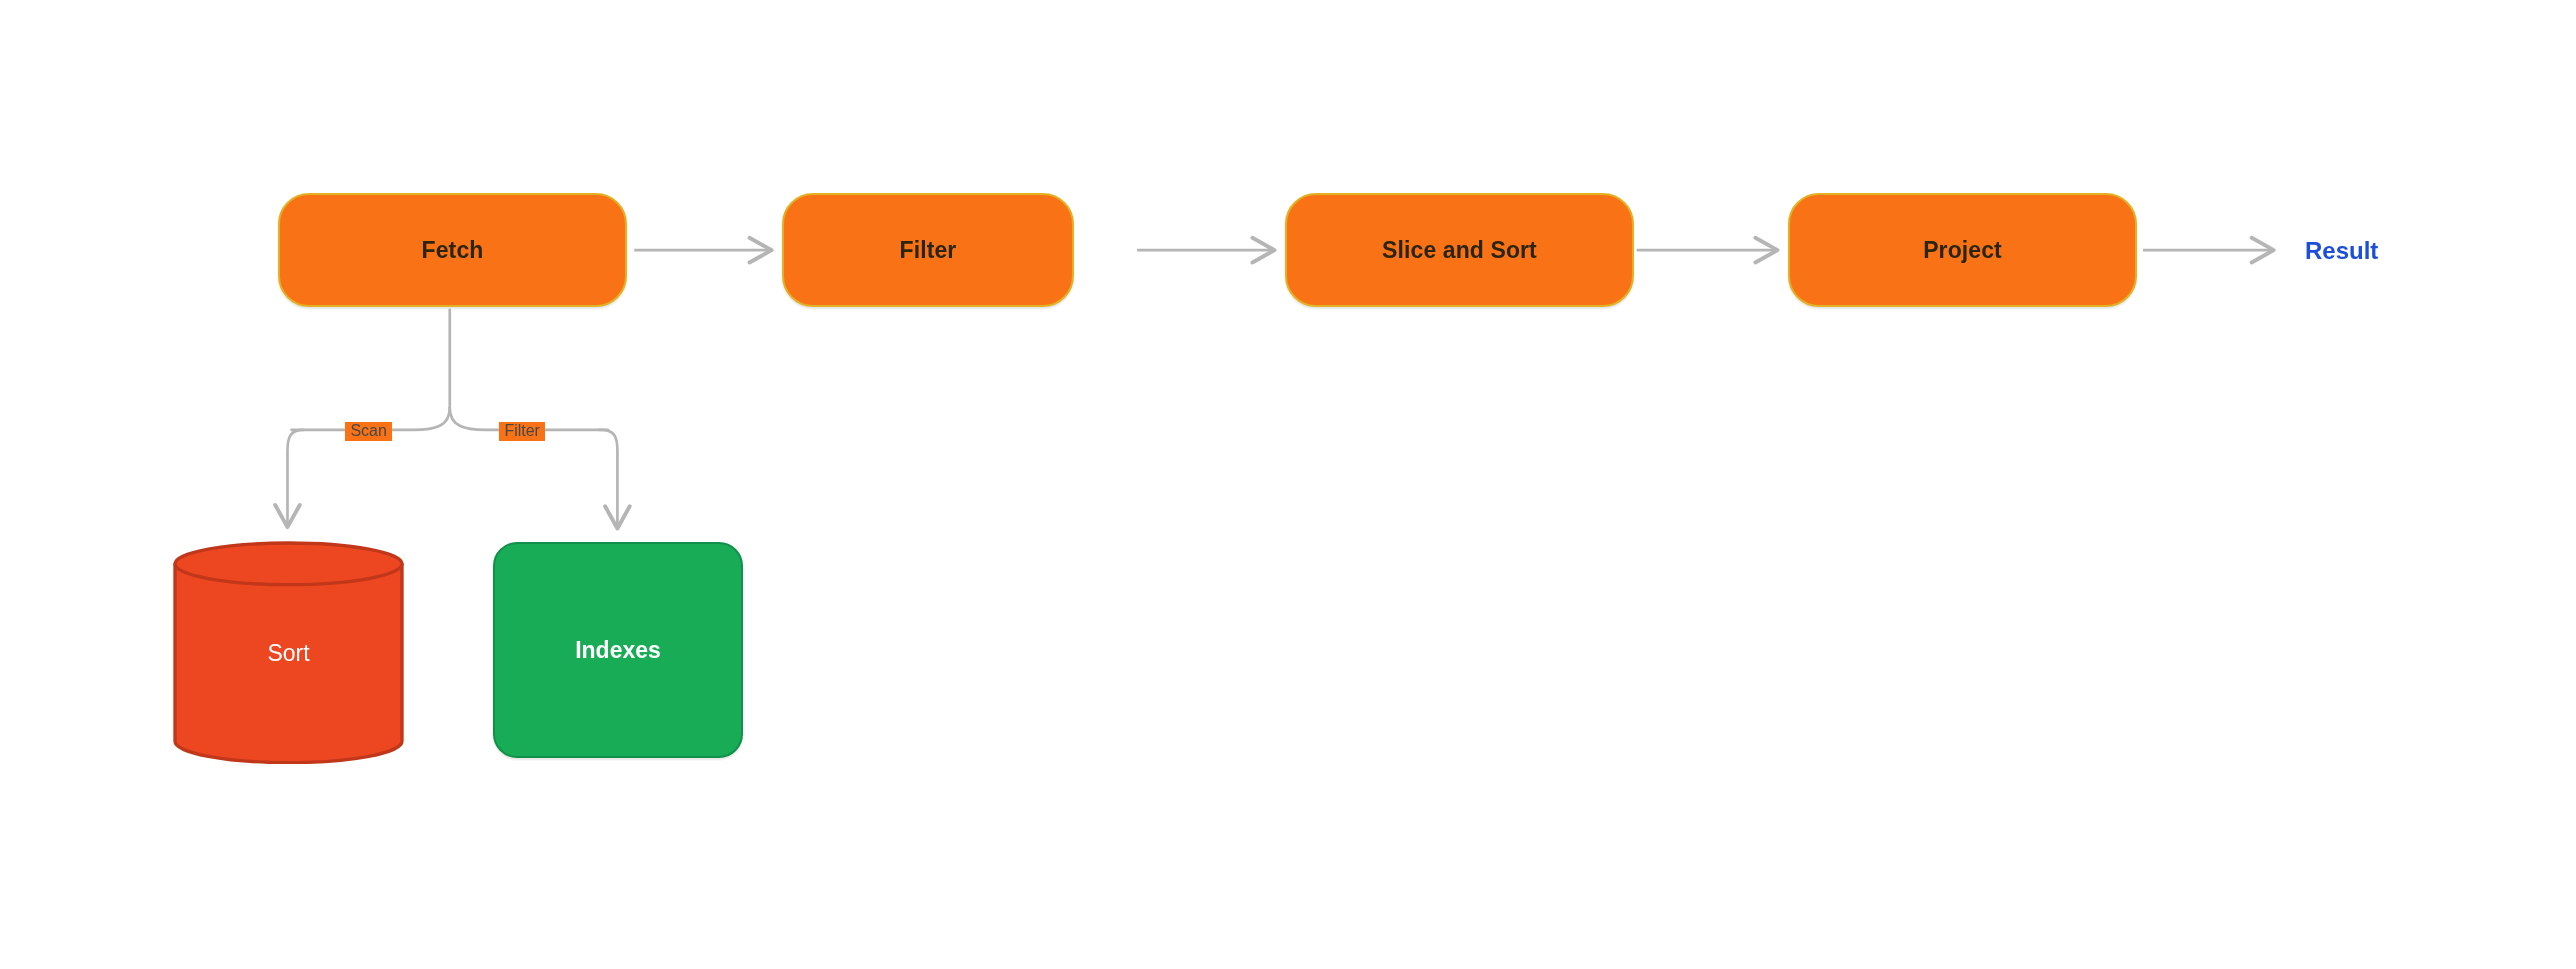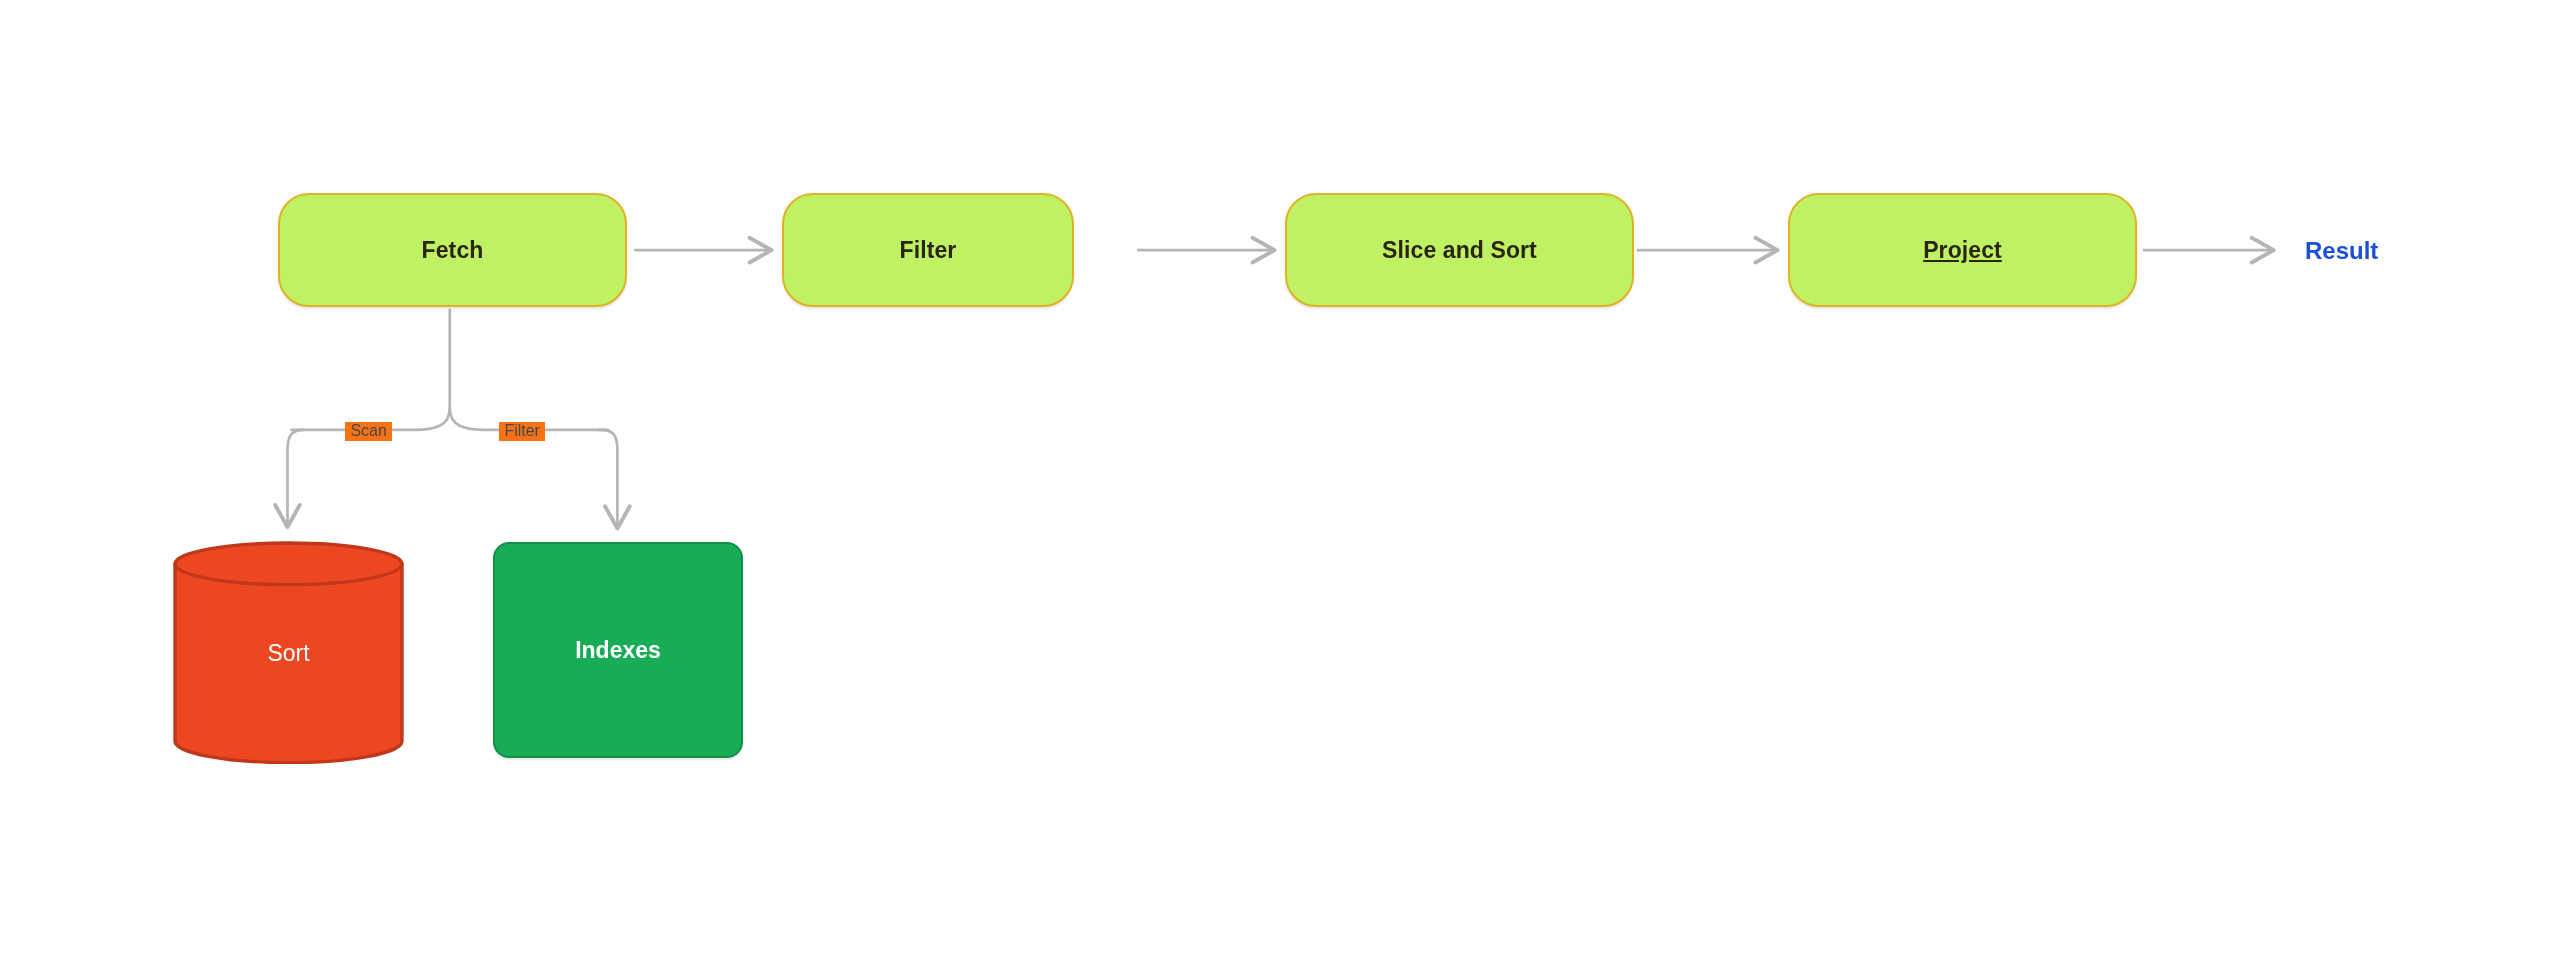--- a/index.html
+++ b/index.html
@@ -25,21 +25,21 @@
     top: 0;
     width: 2576px;
     height: 969px;
     pointer-events: none;
   }
 
   
   .stage {
     position: absolute;
     box-sizing: border-box;
-    background: #bef264;
+    background: #f97316;
     border: 2px solid #e2b222;
     border-radius: 31px;
     display: flex;
     align-items: center;
     justify-content: center;
     color: #2b2410;
     font-size: 23px;
     font-weight: bold;
     letter-spacing: 0.1px;
     text-align: center;
@@ -89,21 +89,21 @@
     font-weight: normal;
     pointer-events: none;
   }
 
   
   .roundsquare {
     position: absolute;
     box-sizing: border-box;
     background: #18ac57;
     border: 2px solid #119049;
-    border-radius: 16px;
+    border-radius: 24px;
     display: flex;
     align-items: center;
     justify-content: center;
     color: #ffffff;
     font-size: 23px;
     font-weight: bold;
     text-align: center;
     box-shadow: 0 1.3px 2px rgba(0,0,0,0.10);
   }
 </style>
@@ -144,21 +144,21 @@
   </div>
 
   <div class="stage" style="left:782px; top:193px; width:292px; height:114px;">
     <span>Filter</span>
   </div>
 
   <div class="stage" style="left:1285px; top:193px; width:349px; height:114px;">
     <span>Slice and Sort</span>
   </div>
 
-  <div class="stage" style="left:1788px; top:193px; width:349px; height:114px;text-decoration:underline;">
+  <div class="stage" style="left:1788px; top:193px; width:349px; height:114px;">
     <span>Project</span>
   </div>
 
   <div class="result-label" style="left:2305px; top:239px;">Result</div>
 
   <div class="edge-label" style="left:345px; top:422px;">Scan</div>
 
   <div class="edge-label" style="left:499px; top:422px;">Filter</div>
 
   <div class="cylinder" style="left:173px; top:541px; width:231px; height:223px;">

